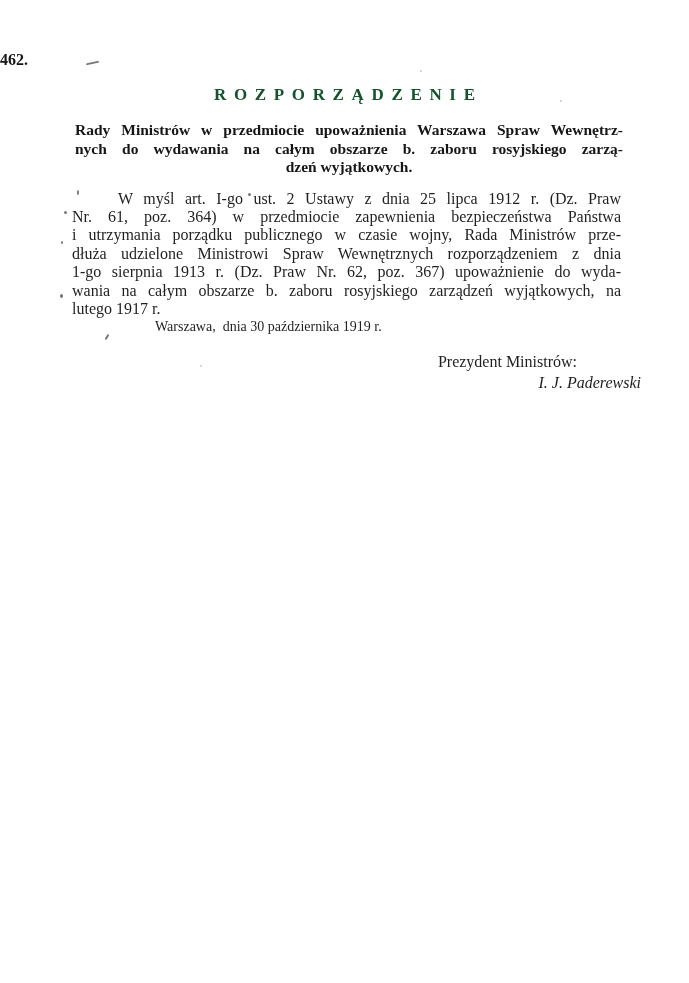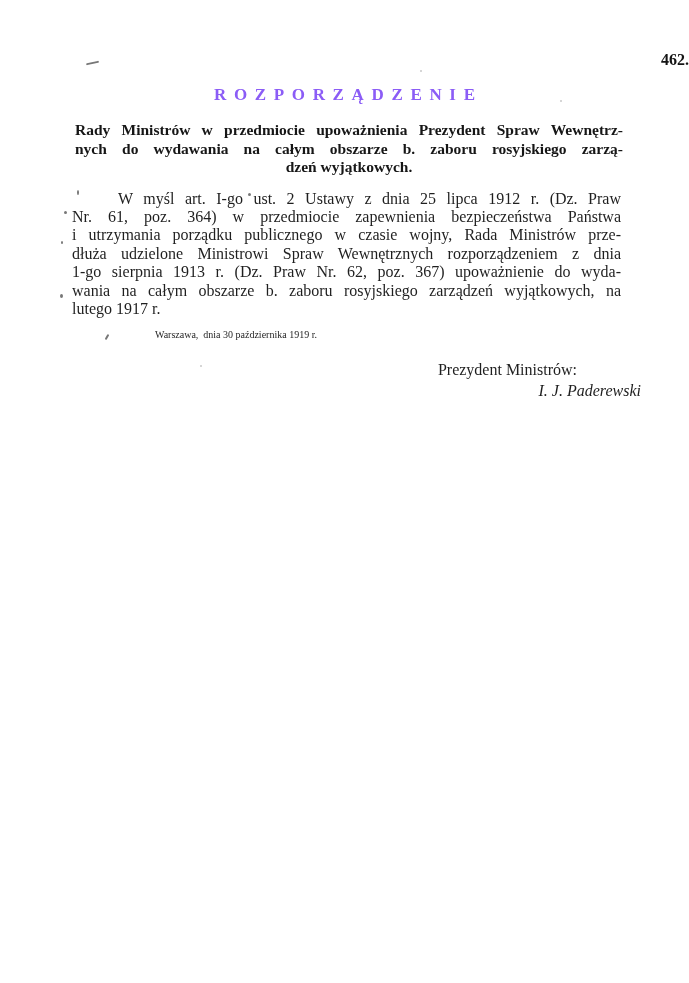--- a/index.html
+++ b/index.html
@@ -14,35 +14,35 @@
     margin: 0 auto;
     background: #ffffff;
     overflow: hidden;
     font-family: "Liberation Serif", "DejaVu Serif", serif;
     color: #1f1f1f;
   }
 
   
   .article-number {
     padding-top: 50px;
-    text-align: right;
+    text-align: left;
     font-weight: bold;
     font-size: 16px;
     line-height: 20px;
     color: #141414;
   }
   .doc-title {
     margin-top: 15px;
     text-align: center;
     font-weight: bold;
     font-size: 17px;
     line-height: 20px;
     letter-spacing: 0.45em;
     text-indent: 0.45em;
-    color: #8b5cf6;
+    color: #14532d;
   }
   .subject {
     margin: 16px 0 0 75px;
     width: 548px;
     font-weight: bold;
     font-size: 15.5px;
     line-height: 18.5px;
     color: #161616;
   }
 
@@ -64,22 +64,22 @@
   .line-plain {
     text-align: left;
     text-align-last: left;
   }
   .indent {
     text-indent: 46px;
   }
 
   
   .dateline {
-    margin: 8px 0 0 155px;
-    font-size: 10px;
+    margin: 0 0 0 155px;
+    font-size: 14px;
     line-height: 18px;
     white-space: pre;
   }
   .signature {
     margin-top: 16px;
     padding-left: 40px;
   }
   .sig-title {
     text-align: right;
     margin-right: 112px;
@@ -127,21 +127,21 @@
   <div class="artifact a-dot4"></div>
   <div class="artifact a-faint1"></div>
   <div class="artifact a-faint2"></div>
   <div class="artifact a-faint3"></div>
 
   <div class="article-number">462.</div>
 
   <div class="doc-title">ROZPORZĄDZENIE</div>
 
   <div class="subject">
-    <div class="line-justify">Rady Ministrów w przedmiocie upoważnienia Prezydent Spraw Wewnętrz-</div>
+    <div class="line-justify">Rady Ministrów w przedmiocie upoważnienia Warszawa Spraw Wewnętrz-</div>
     <div class="line-justify">nych do wydawania na całym obszarze b. zaboru rosyjskiego zarzą-</div>
     <div class="line-center">dzeń wyjątkowych.</div>
   </div>
 
   <div class="body-text">
     <div class="line-justify indent">W myśl art. I-go ust. 2 Ustawy z dnia 25 lipca 1912 r. (Dz. Praw</div>
     <div class="line-justify">Nr. 61, poz. 364) w przedmiocie zapewnienia bezpieczeństwa Państwa</div>
     <div class="line-justify">i utrzymania porządku publicznego w czasie wojny, Rada Ministrów prze-</div>
     <div class="line-justify">dłuża udzielone Ministrowi Spraw Wewnętrznych rozporządzeniem z dnia</div>
     <div class="line-justify">1-go sierpnia 1913 r. (Dz. Praw Nr. 62, poz. 367) upoważnienie do wyda-</div>

